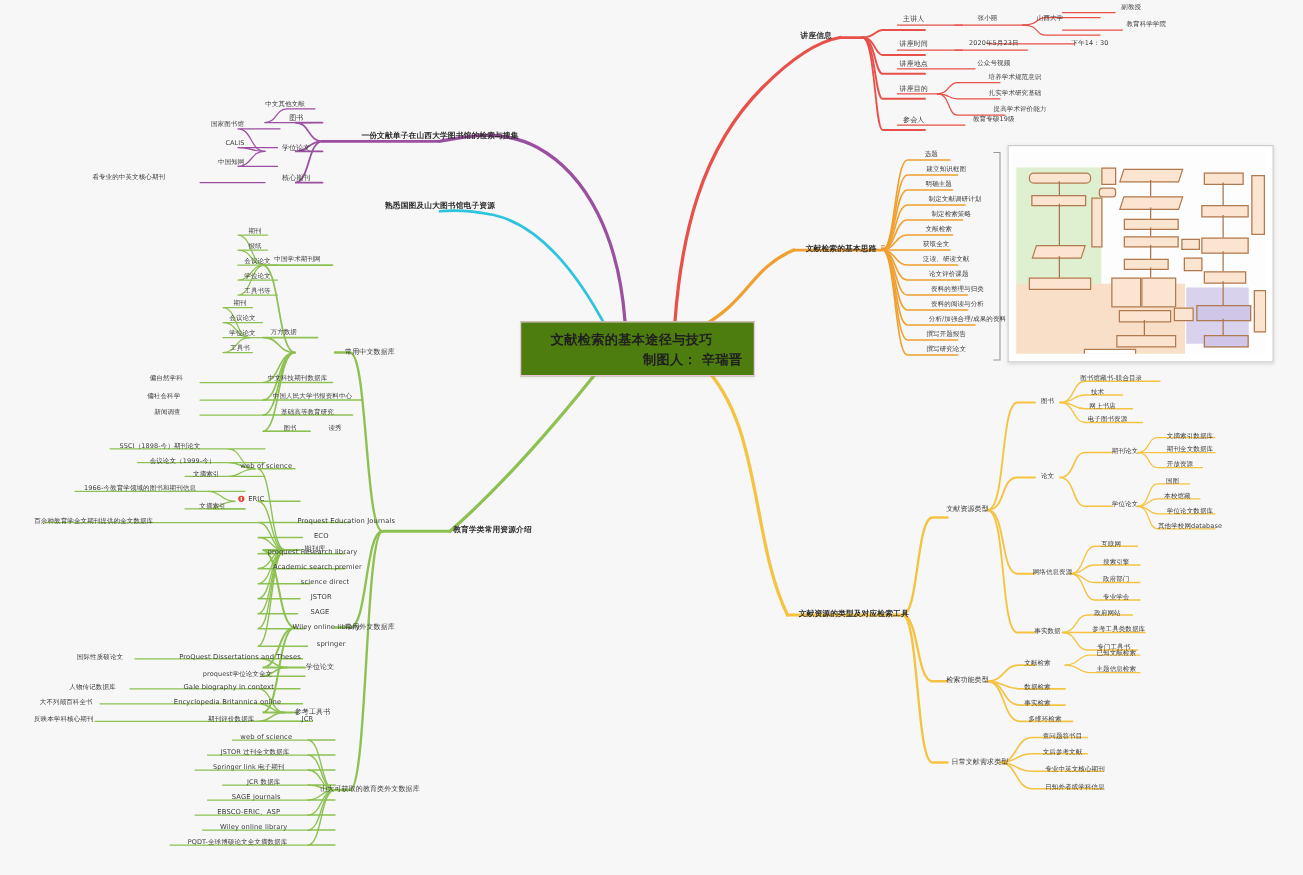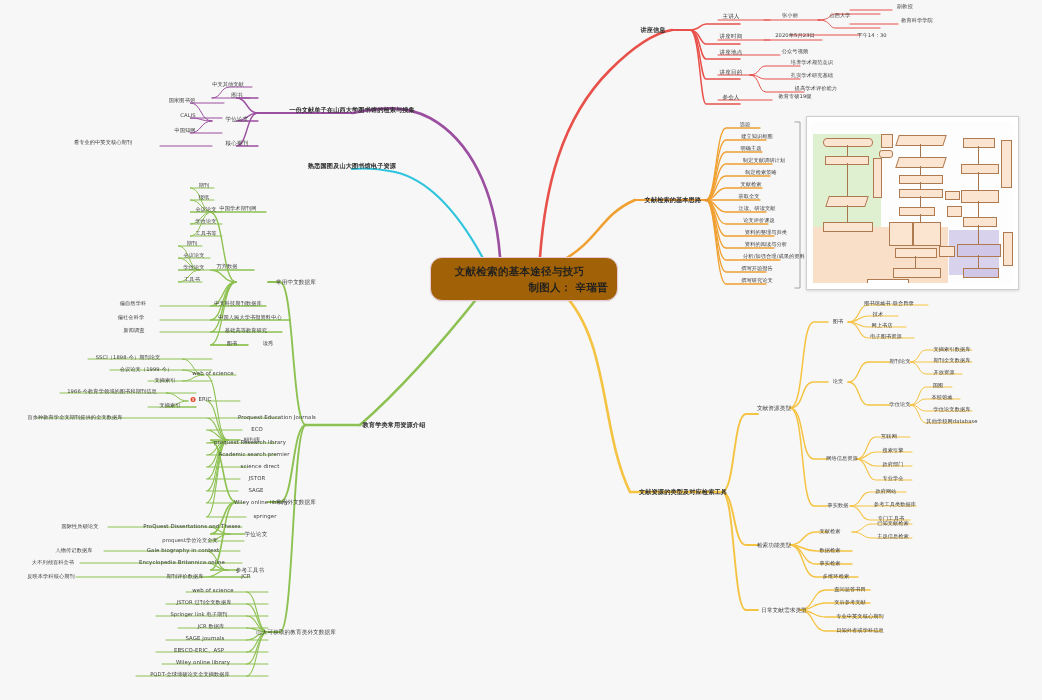--- a/index.html
+++ b/index.html
@@ -4,22 +4,22 @@
 <style>
   html,body{margin:0;padding:0;background:#f7f7f7;}
   body{width:1042px;height:700px;overflow:hidden;font-family:"DejaVu Sans","Liberation Sans",sans-serif;}
   #stage{position:relative;width:1042px;height:700px;background:#f7f7f7;}
   svg#wires{position:absolute;left:0;top:0;width:1042px;height:700px;pointer-events:none;}
   .node{position:absolute;white-space:nowrap;transform:translate(-50%,-50%);
         font-size:5.2px;line-height:1.1;color:#3d3d3d;letter-spacing:.1px;}
   .node.en{font-size:5.4px;}
   .lvl1{font-size:6.2px;font-weight:bold;color:#2f2f2f;}
   .lvl2{font-size:5.6px;color:#3a3a3a;}
-  #root{position:absolute;left:430px;top:257px;width:186px;height:42px;
-        background:#a16207;border:1px solid #e8c8d8;border-radius:12px;
+  #root{position:absolute;left:416px;top:257px;width:186px;height:42px;
+        background:#4d7c0f;border:1px solid #e8c8d8;border-radius:0;
         box-shadow:0 1px 2px rgba(0,0,0,.06);}
   #root .rt{position:absolute;left:0;right:9px;top:7px;text-align:center;
         font-size:10.5px;font-weight:bold;color:#1f1f1f;letter-spacing:.3px;}
   #root .rs{position:absolute;left:0;right:9px;top:23px;text-align:right;
         font-size:10.5px;font-weight:bold;color:#1f1f1f;letter-spacing:.3px;}
   #thumb{position:absolute;left:806px;top:116px;width:211px;height:172px;
         background:#fff;border:1px solid #cfcfcf;box-shadow:0 1px 3px rgba(0,0,0,.13);}
   #thumb .inner{position:absolute;left:4px;top:5px;right:5px;bottom:6px;background:#fdfdfd;overflow:hidden;}
   .fz{position:absolute;}
   .fgreen{background:#dff0d0;}

